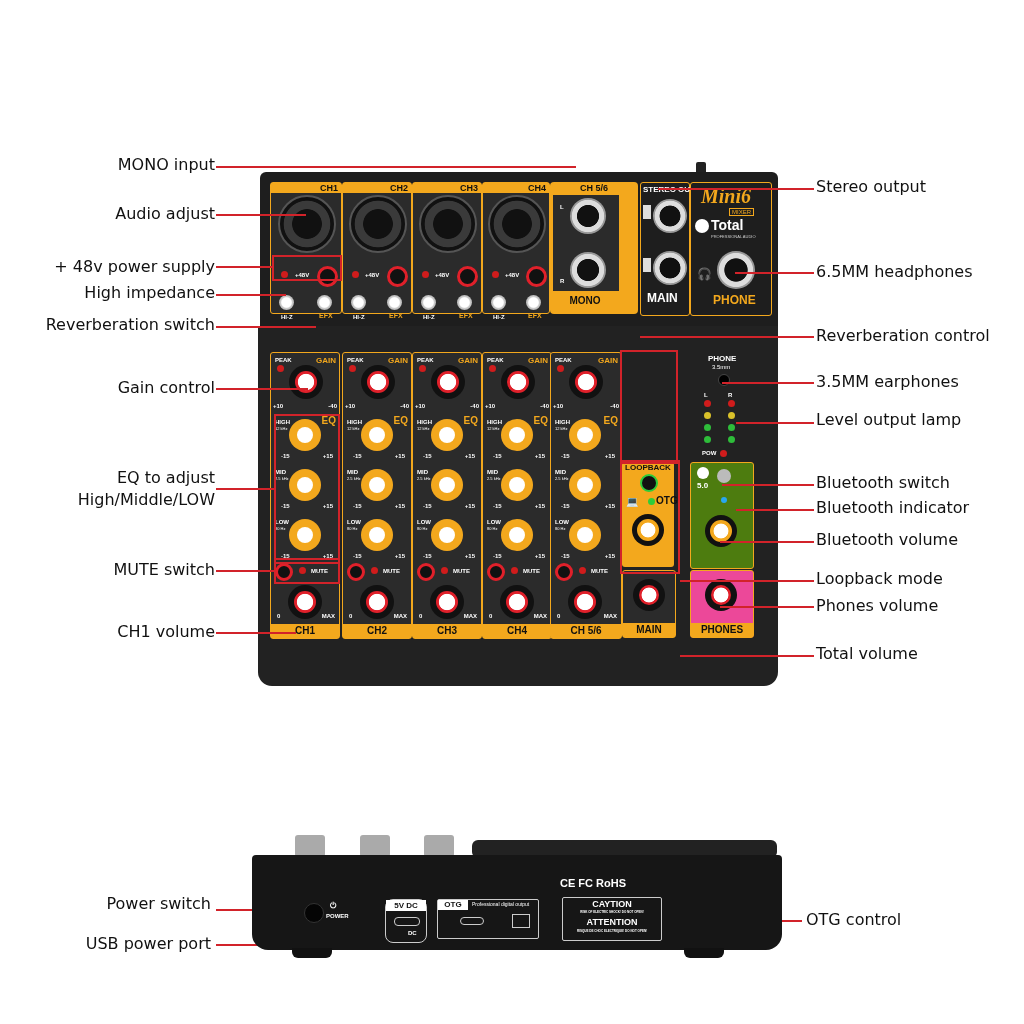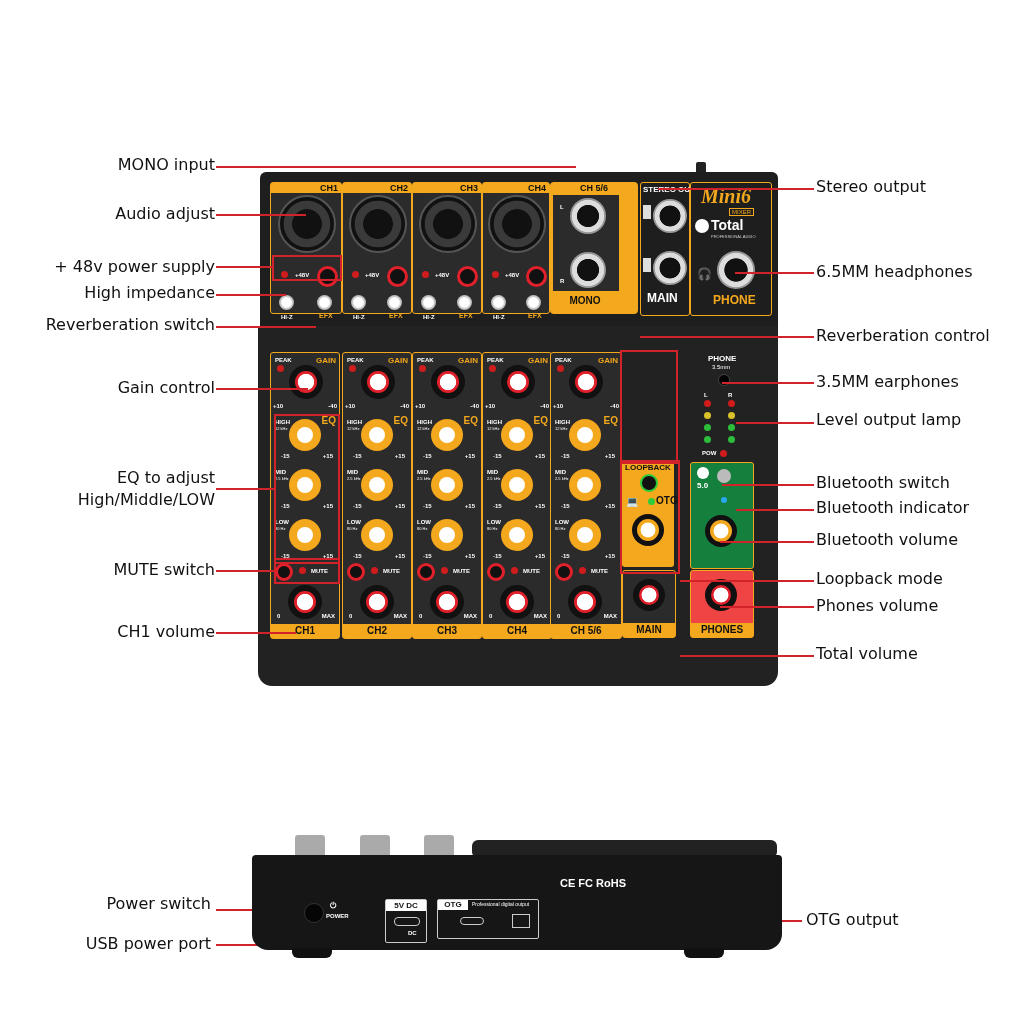--- a/index.html
+++ b/index.html
@@ -49,21 +49,21 @@
 <div class="callout" style="left:816px;top:262px">6.5MM headphones</div>
 <div class="callout" style="left:816px;top:326px">Reverberation control</div>
 <div class="callout" style="left:816px;top:372px">3.5MM earphones</div>
 <div class="callout" style="left:816px;top:410px">Level output lamp</div>
 <div class="callout" style="left:816px;top:473px">Bluetooth switch</div>
 <div class="callout" style="left:816px;top:498px">Bluetooth indicator</div>
 <div class="callout" style="left:816px;top:530px">Bluetooth volume</div>
 <div class="callout" style="left:816px;top:569px">Loopback mode</div>
 <div class="callout" style="left:816px;top:596px">Phones volume</div>
 <div class="callout" style="left:816px;top:644px">Total volume</div>
-<div class="callout" style="left:806px;top:910px">OTG output</div>
+<div class="callout" style="left:806px;top:910px">OTG control</div>
 
 <div class="mixer">
   <div class="abs" style="left:438px;top:-8px;width:10px;height:14px;background:#222;border-radius:2px"></div>
   <div class="top-body"></div>
   <div class="bottom-body"></div>
 
   <div class="panel" style="left:12px;top:12px;width:70px;height:130px">
     <div class="ylab" style="left:0;top:0;right:0;height:10px;line-height:10px;text-align:right;padding-right:3px">CH1</div>
     <div class="xlr" style="left:7px;top:12px"></div>
     <div class="ledr" style="left:10px;top:88px"></div>
@@ -392,37 +392,37 @@
     <div class="abs" style="left:0;top:1px;width:52px;text-align:center;font-size:8px;font-weight:bold;color:#111">LOOPBACK</div>
     <div class="abs" style="left:18px;top:12px;width:14px;height:14px;border-radius:50%;background:#111;border:2px solid #2ecc3a"></div>
     <div class="abs" style="left:26px;top:36px;width:7px;height:7px;border-radius:50%;background:#2ecc3a"></div>
     <div class="abs" style="left:34px;top:33px;font-size:10px;font-weight:bold;color:#111">OTG</div>
     <div class="abs" style="left:4px;top:34px;font-size:10px;color:#111">💻</div>
     <div class="knob" style="left:10px;top:52px;width:32px;height:32px;background:#111">
         <div class="cap" style="left:5px;top:5px;width:22px;height:22px;background:radial-gradient(circle,#fff 0 45%,#f3a81d 50%)"></div>
       </div>
   </div>
 
-  <div class="panel" style="left:432px;top:292px;width:62px;height:105px;background:#15803d">
+  <div class="panel" style="left:432px;top:292px;width:62px;height:105px;background:#4d7c0f">
     <div class="abs" style="left:6px;top:4px;width:12px;height:12px;border-radius:50%;background:#fff"></div>
     <div class="tiny" style="left:6px;top:18px;font-size:8px">5.0</div>
     <div class="abs" style="left:26px;top:6px;width:14px;height:14px;border-radius:50%;background:#bbb"></div>
     <div class="abs" style="left:30px;top:34px;width:6px;height:6px;border-radius:50%;background:#29a7ef"></div>
     <div class="knob" style="left:14px;top:52px;width:32px;height:32px;background:#111">
         <div class="cap" style="left:5px;top:5px;width:22px;height:22px;background:radial-gradient(circle,#fff 0 45%,#f3a81d 50%)"></div>
       </div>
   </div>
 
   <div class="panel" style="left:364px;top:400px;width:52px;height:66px;background:#2b2b2b">
     <div class="knob" style="left:10px;top:8px;width:32px;height:32px;background:#111">
         <div class="cap" style="left:6px;top:6px;width:20px;height:20px;background:radial-gradient(circle,#fff 0 50%,#e0202a 55%)"></div>
       </div>
     <div class="strip-label" style="left:0;right:0">MAIN</div>
   </div>
-  <div class="panel" style="left:432px;top:400px;width:62px;height:66px;background:#ef4444">
+  <div class="panel" style="left:432px;top:400px;width:62px;height:66px;background:#ec4899">
     <div class="knob" style="left:14px;top:8px;width:32px;height:32px;background:#111">
         <div class="cap" style="left:6px;top:6px;width:20px;height:20px;background:radial-gradient(circle,#fff 0 50%,#e0202a 55%)"></div>
       </div>
     <div class="strip-label" style="left:0;right:0">PHONES</div>
   </div>
 
   <div class="redbox" style="left:14px;top:85px;width:66px;height:22px"></div>
   <div class="redbox" style="left:16px;top:244px;width:62px;height:146px"></div>
   <div class="redbox" style="left:16px;top:388px;width:62px;height:22px"></div>
   <div class="redbox" style="left:362px;top:180px;width:54px;height:110px"></div>
@@ -454,27 +454,33 @@
 <div class="line" style="left:470px;top:920px;width:332px;height:2px"></div>
 
 <div class="abs" style="left:295px;top:835px;width:30px;height:22px;background:#aaa;border-radius:3px"></div>
 <div class="abs" style="left:360px;top:835px;width:30px;height:22px;background:#aaa;border-radius:3px"></div>
 <div class="abs" style="left:424px;top:835px;width:30px;height:22px;background:#aaa;border-radius:3px"></div>
 <div class="abs" style="left:472px;top:840px;width:305px;height:18px;background:#222;border-radius:6px"></div>
 <div class="rear">
   <div class="abs" style="left:52px;top:48px;width:18px;height:18px;border-radius:50%;background:#050505;border:1px solid #333"></div>
   <div class="rear-text" style="left:78px;top:46px;font-size:8px">⏻</div>
   <div class="rear-text" style="left:74px;top:58px;font-size:6px">POWER</div>
-  <div class="abs" style="left:133px;top:44px;width:40px;height:42px;border:1px solid #ccc;border-radius:2px">
+  <div class="abs" style="left:133px;top:44px;width:40px;height:42px;border:1px solid #ccc;border-radius:8px">
     <div class="abs" style="left:0;top:0;width:40px;height:11px;background:#fff;color:#111;font-size:8px;font-weight:bold;text-align:center;line-height:11px">5V DC</div>
     <div class="abs" style="left:8px;top:17px;width:24px;height:7px;border:1.5px solid #ccc;border-radius:4px"></div>
     <div class="rear-text" style="left:22px;top:30px;font-size:6px">DC</div>
   </div>
   <div class="abs" style="left:185px;top:44px;width:100px;height:38px;border:1px solid #ccc;border-radius:2px">
     <div class="abs" style="left:0;top:0;width:30px;height:10px;background:#fff;color:#111;font-size:8px;font-weight:bold;text-align:center;line-height:10px">OTG</div>
     <div class="rear-text" style="left:34px;top:1px;font-size:5px;font-weight:normal">Professional digital output</div>
     <div class="abs" style="left:22px;top:17px;width:22px;height:6px;border:1.5px solid #ccc;border-radius:4px"></div>
     <div class="abs" style="left:74px;top:14px;width:16px;height:12px;border:1px solid #ccc"></div>
   </div>
   <div class="rear-text" style="left:308px;top:22px;font-size:11px">CE  FC  RoHS</div>
+  <div class="abs" style="left:310px;top:42px;width:98px;height:42px;border:1px solid #ccc;border-radius:2px">
+    <div class="rear-text" style="left:0;right:0;top:1px;text-align:center;font-size:9px">CAYTION</div>
+    <div class="rear-text" style="left:0;right:0;top:12px;text-align:center;font-size:3px">RISK OF ELECTRIC SHOCK! DO NOT OPEN!</div>
+    <div class="rear-text" style="left:0;right:0;top:19px;text-align:center;font-size:9px">ATTENTION</div>
+    <div class="rear-text" style="left:0;right:0;top:31px;text-align:center;font-size:3px">RISQUE DE CHOC ELECTRIQUE! DO NOT OPEN!</div>
+  </div>
 </div>
 <div class="abs" style="left:292px;top:948px;width:40px;height:10px;background:#111;border-radius:0 0 6px 6px"></div>
 <div class="abs" style="left:684px;top:948px;width:40px;height:10px;background:#111;border-radius:0 0 6px 6px"></div>
 
 </body></html>

